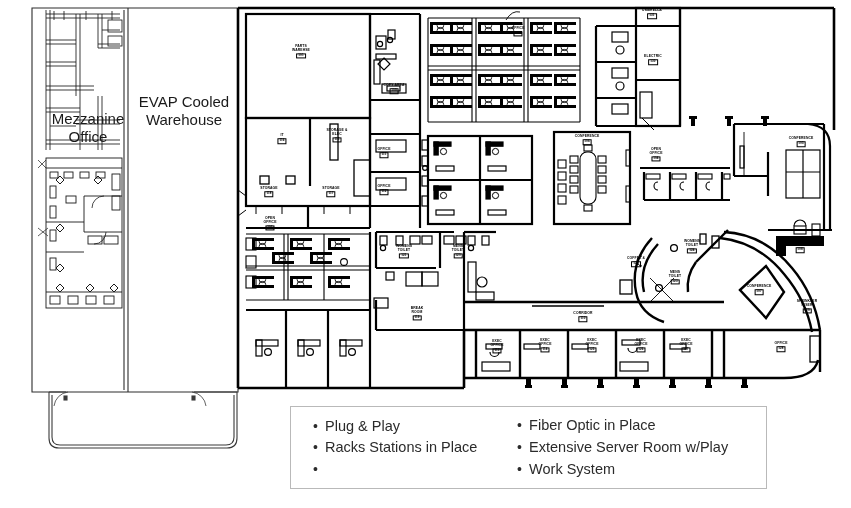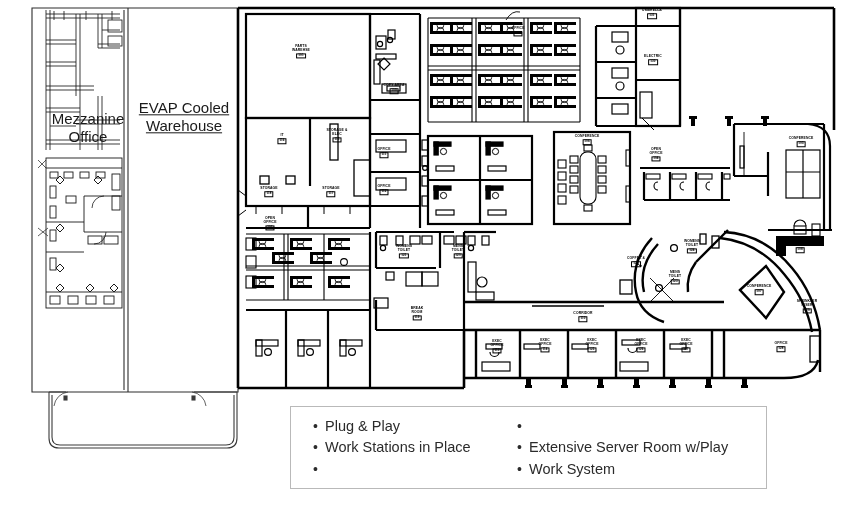--- a/index.html
+++ b/index.html
@@ -515,21 +515,21 @@
 
     <g fill="none" stroke="#000" stroke-width="1.4">
       <path d="M440 302 L440 330"></path>
       <path d="M508 306 L580 306"></path>
     </g>
 
   </svg>
 
   <div class="bigLabel" style="left:64px;top:128px;">Mezzanine
 Office</div>
-  <div class="bigLabel" style="left:160px;top:117px;text-decoration:underline;">EVAP Cooled
+  <div class="bigLabel" style="left:160px;top:111px;">EVAP Cooled
 Warehouse</div>
 
   <div id="roomLabels">
       <div class="rlabel" style="left: 277px; top: 52px;"><span>PARTS
 WAREHSE</span><span class="rnum">101</span></div>
       <div class="rlabel" style="left: 370px; top: 89px;"><span>COPY AREA</span><span class="rnum">109</span></div>
       <div class="rlabel" style="left: 258px; top: 139px;"><span>IT</span><span class="rnum">116</span></div>
       <div class="rlabel" style="left: 313px; top: 136px;"><span>STORAGE &amp;
 ELEC</span><span class="rnum">115</span></div>
       <div class="rlabel" style="left: 245px; top: 192px;"><span>STORAGE</span><span class="rnum">118</span></div>
@@ -576,29 +576,30 @@
     </div>
 
   <div id="legend">
     <div class="legcol c1">
       <div class="legrow">
         <span class="legbul">•</span>
         <span>Plug &amp; Play</span>
       </div>
       <div class="legrow">
         <span class="legbul">•</span>
-        <span>Work Stations in Place</span>
+        <span>Racks Stations in Place</span>
       </div>
       <div class="legrow">
         <span class="legbul">•</span>
       </div>
     </div>
     <div class="legcol c2">
       <div class="legrow">
         <span class="legbul">•</span>
+        <span>Fiber Optic in Place</span>
       </div>
       <div class="legrow">
         <span class="legbul">•</span>
         <span>Extensive Server Room w/Play</span>
       </div>
       <div class="legrow">
         <span class="legbul">•</span>
         <span>Work System</span>
       </div>
     </div>

